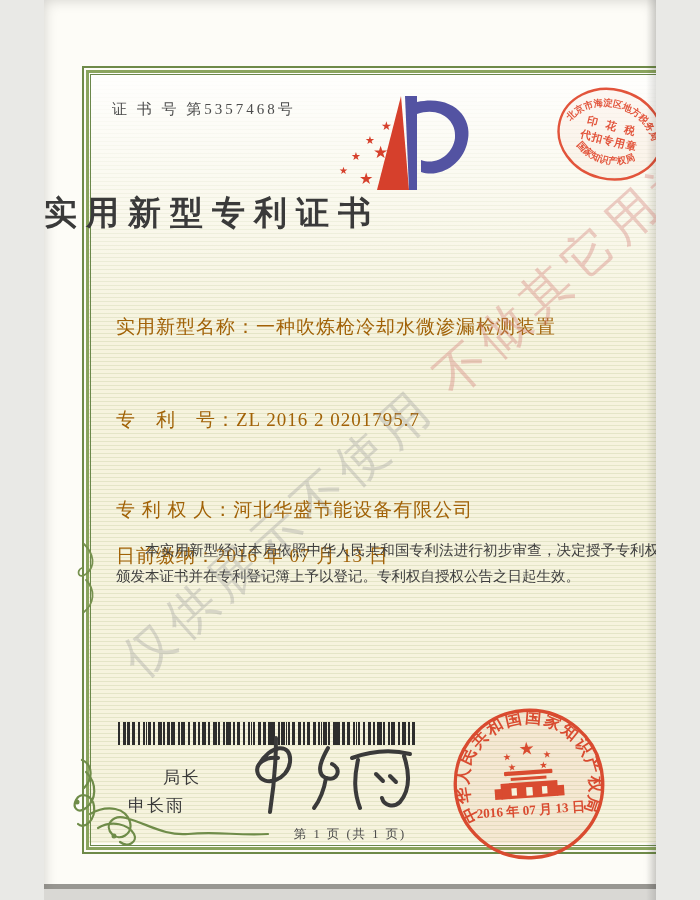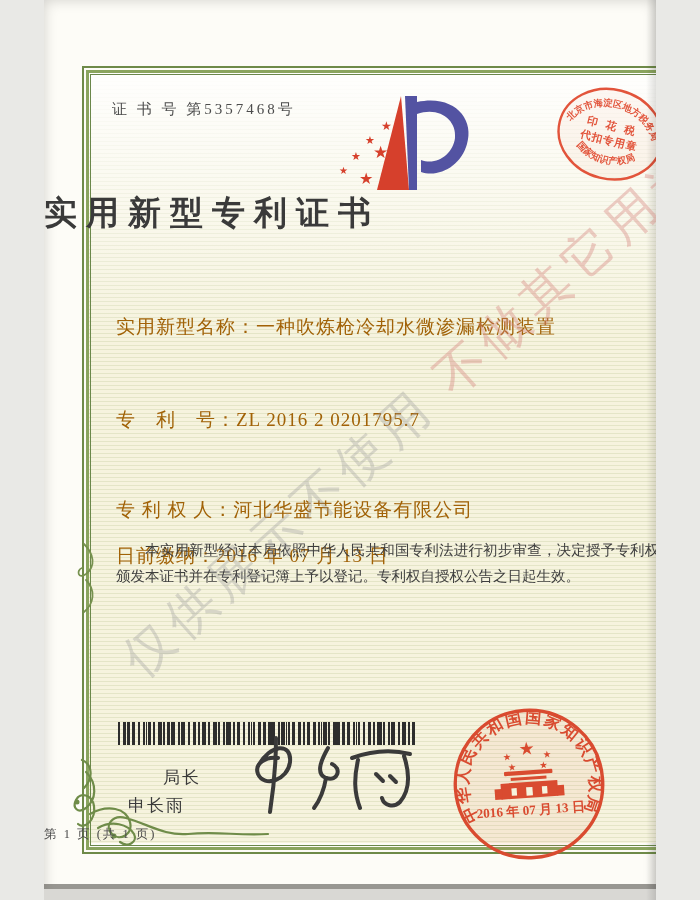--- a/index.html
+++ b/index.html
@@ -31,21 +31,21 @@
   .director-name{position:absolute;left:84px;top:794px;font-size:17px;color:#3b3b3b;letter-spacing:2px;
         font-family:Liberation Mono, monospace;}
   .signature{position:absolute;left:192px;top:728px;}
   .seal{position:absolute;left:406px;top:705px;transform:rotate(-4deg);}
   .tax-stamp{position:absolute;left:496px;top:72px;transform:rotate(14deg);}
   .logo{position:absolute;left:281px;top:92px;}
   .watermark{position:absolute;left:-45px;top:378px;width:830px;text-align:center;
      transform:rotate(-42deg);font-size:50px;letter-spacing:7px;white-space:nowrap;
      pointer-events:none;z-index:5;font-family:"Liberation Sans","DejaVu Sans",sans-serif;}
   .wm1{color:rgba(150,150,152,.32);} .wm2{color:rgba(214,130,124,.38);}
-  .footer{position:absolute;left:0;top:826px;width:100%;text-align:left;font-size:12.5px;
+  .footer{position:absolute;left:0;top:826px;width:100%;text-align:center;font-size:12.5px;
      color:#4a4a4a;letter-spacing:2px;}
   .scan-bottom{position:absolute;left:0;top:884px;width:100%;height:5px;background:#55544f;opacity:.6;}
   .scan-bottom2{position:absolute;left:0;top:889px;width:100%;height:11px;background:#d9d8d4;}
   .scan-right{position:absolute;right:0;top:0;width:10px;height:100%;
      background:linear-gradient(90deg,rgba(0,0,0,0),rgba(0,0,0,.12));}
   .ornament-bl{position:absolute;left:24px;top:712px;}
   .ornament-left{position:absolute;left:30px;top:540px;}
 </style>
 </head>
 <body>

